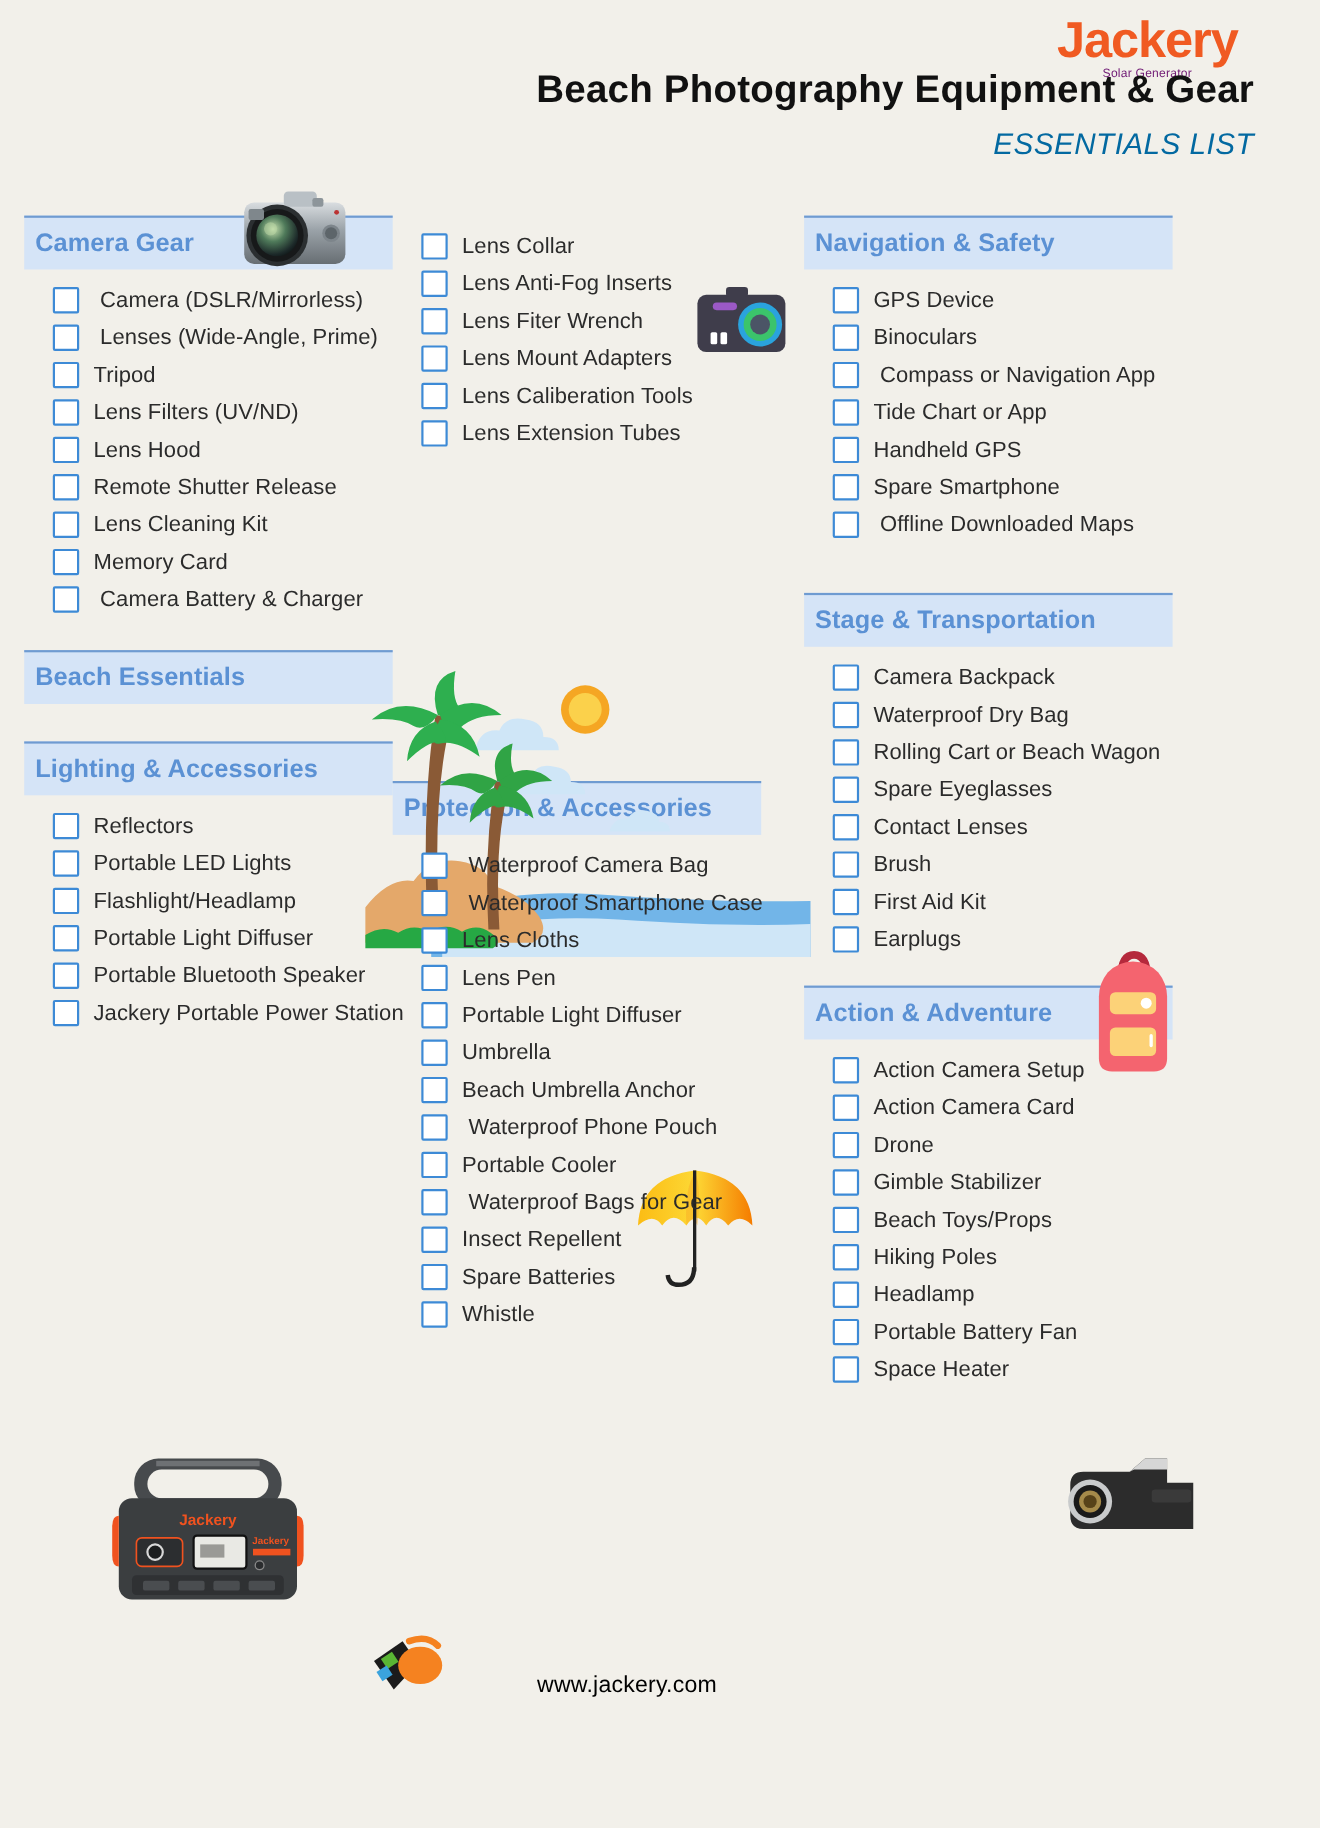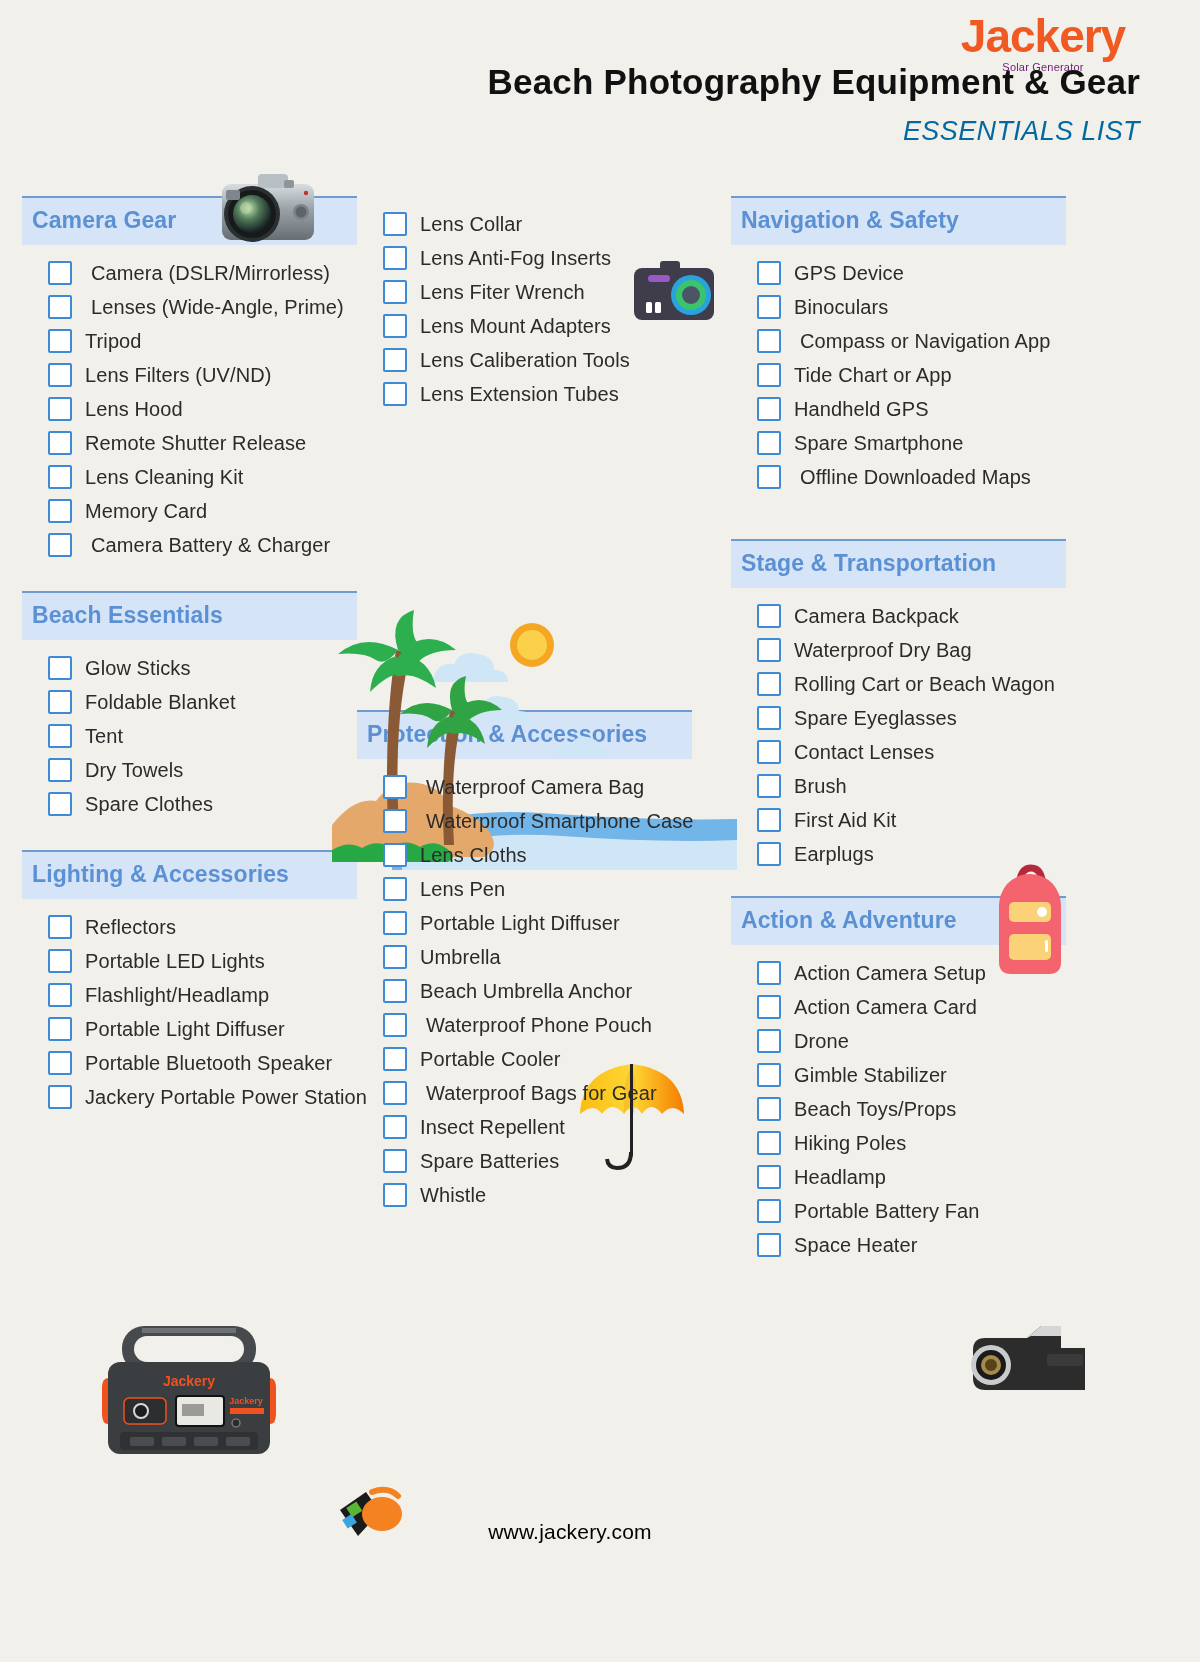--- a/index.html
+++ b/index.html
@@ -271,42 +271,20 @@
           <div class="item indent">
             <div class="cb"></div>
             <div class="item-label">Camera Battery &amp; Charger</div>
           </div>
         </div>
       </div>
       <div class="section" style="margin-top: 34px;">
         <div class="sec-head">
           <div class="sec-head-title">Beach Essentials</div>
         </div>
-        <div class="sec-list">
-          <div class="item">
-            <div class="cb"></div>
-            <div class="item-label">Glow Sticks</div>
-          </div>
-          <div class="item">
-            <div class="cb"></div>
-            <div class="item-label">Foldable Blanket</div>
-          </div>
-          <div class="item">
-            <div class="cb"></div>
-            <div class="item-label">Tent</div>
-          </div>
-          <div class="item">
-            <div class="cb"></div>
-            <div class="item-label">Dry Towels</div>
-          </div>
-          <div class="item">
-            <div class="cb"></div>
-            <div class="item-label">Spare Clothes</div>
-          </div>
-        </div>
       </div>
       <div class="section" style="margin-top: 34px;">
         <div class="sec-head">
           <div class="sec-head-title">Lighting &amp; Accessories</div>
         </div>
         <div class="sec-list">
           <div class="item">
             <div class="cb"></div>
             <div class="item-label">Reflectors</div>
           </div>

